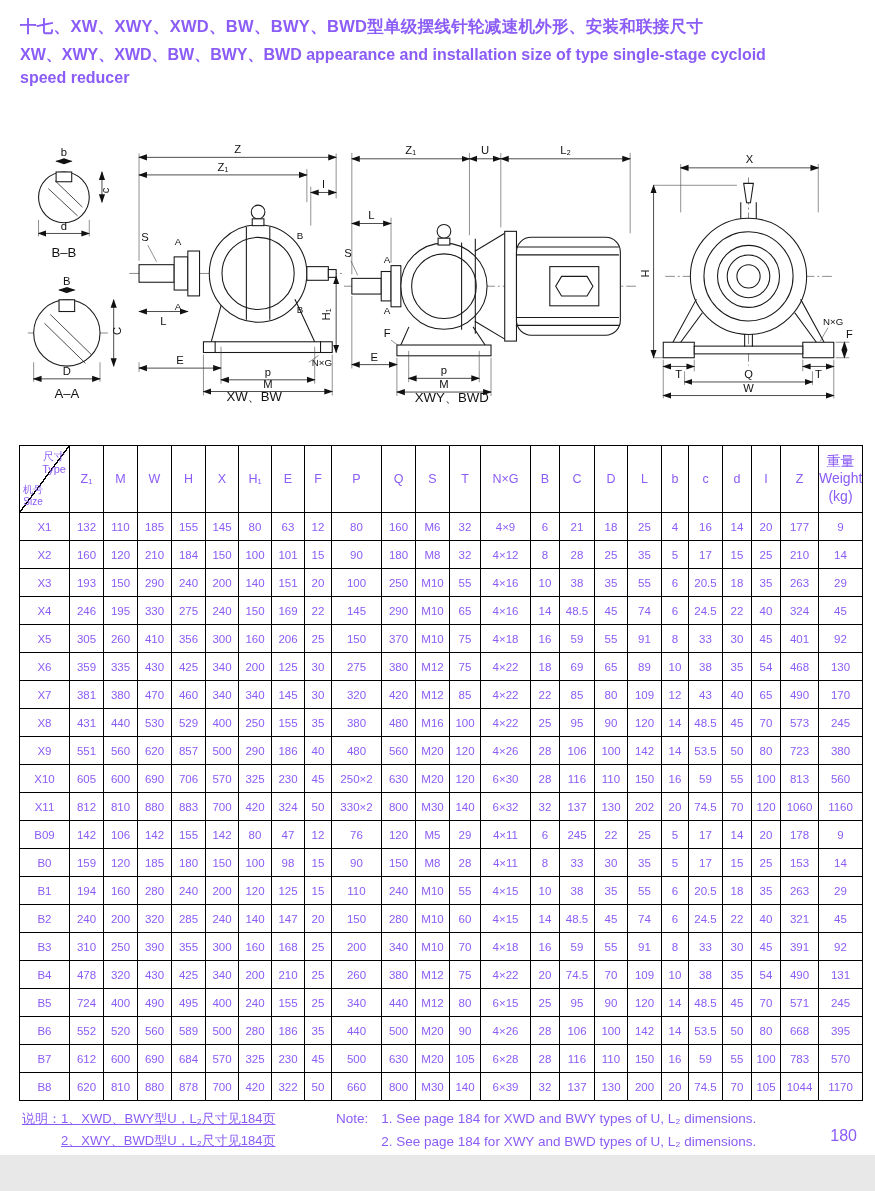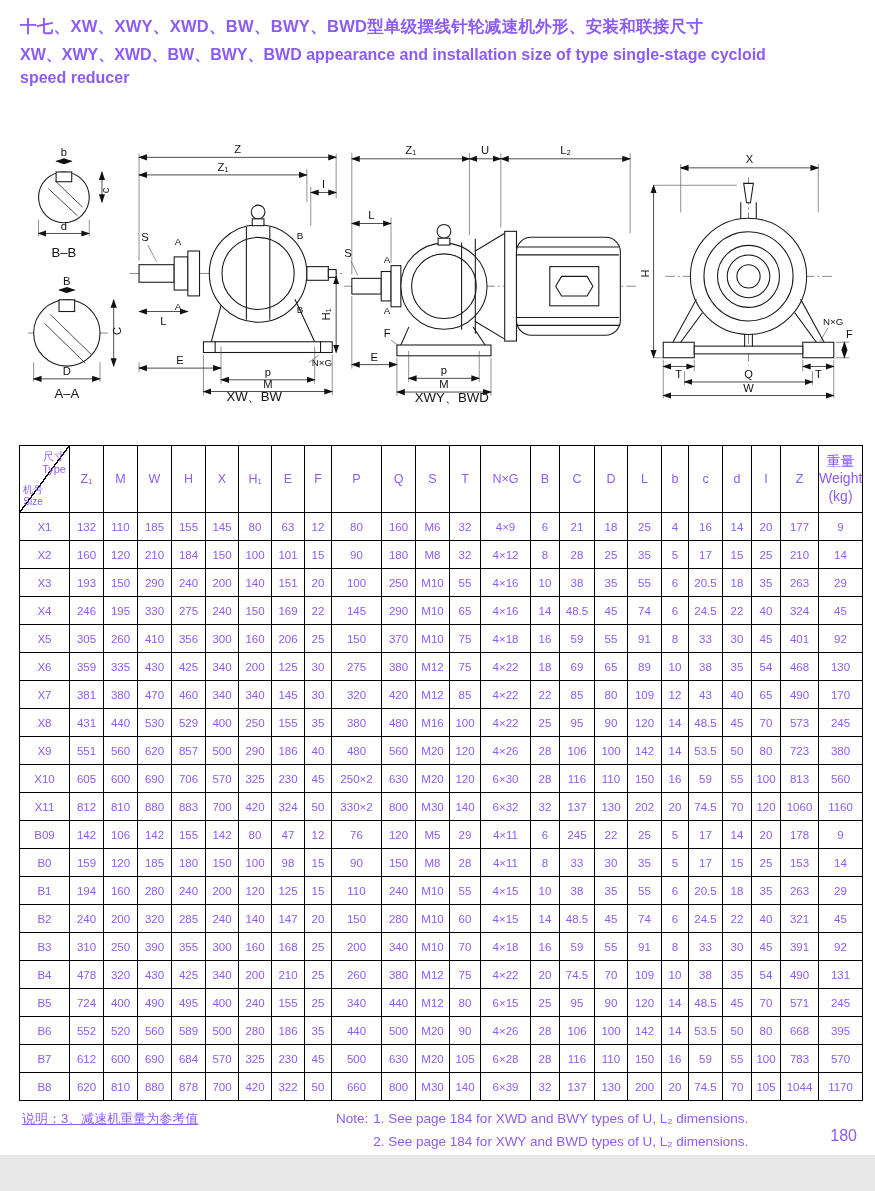--- a/index.html
+++ b/index.html
@@ -856,26 +856,28 @@
           <td>1044</td>
           <td>1170</td>
         </tr>
       </tbody>
     </table>
 
   <div class="notes">
     <div class="notes-zh">
       <span class="nlabel">说明：</span>
       <div class="nlines">
+        <div>1、XWD、BWY型U，L₂尺寸见184页</div>
+        <div>2、XWY、BWD型U，L₂尺寸见184页</div>
         <div>3、减速机重量为参考值</div>
       </div>
     </div>
     <div class="notes-en">
       <span class="nlabel">Note:</span>
-      <div class="nlines" style="margin-left:5px;">
+      <div class="nlines" style="margin-left:13px;">
         <div>1. See page 184 for XWD and BWY types of U, L₂ dimensions.</div>
         <div>2. See page 184 for XWY and BWD types of U, L₂ dimensions.</div>
         <div>3. Reducer weight is for reference.</div>
       </div>
     </div>
   </div>
 
   <div class="pageno">180</div>
 </div>
 

